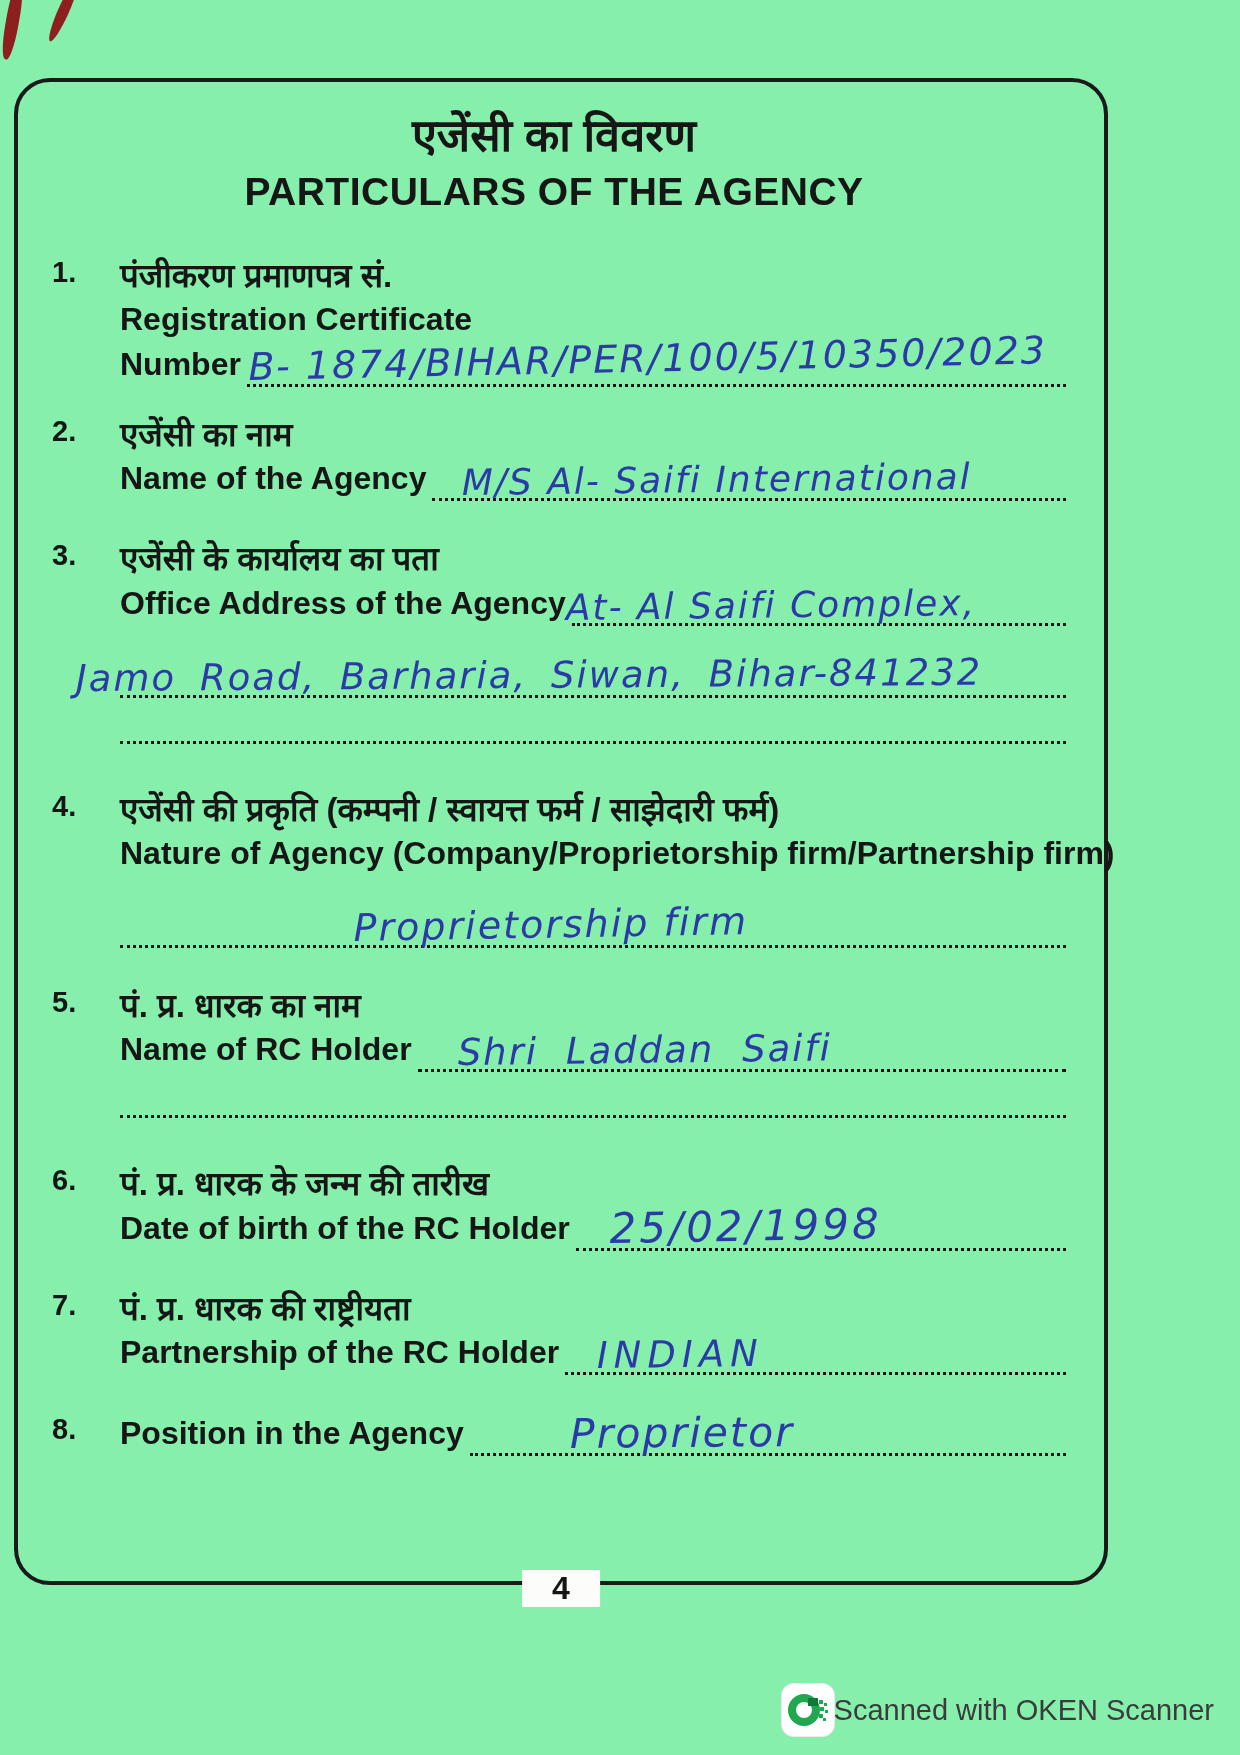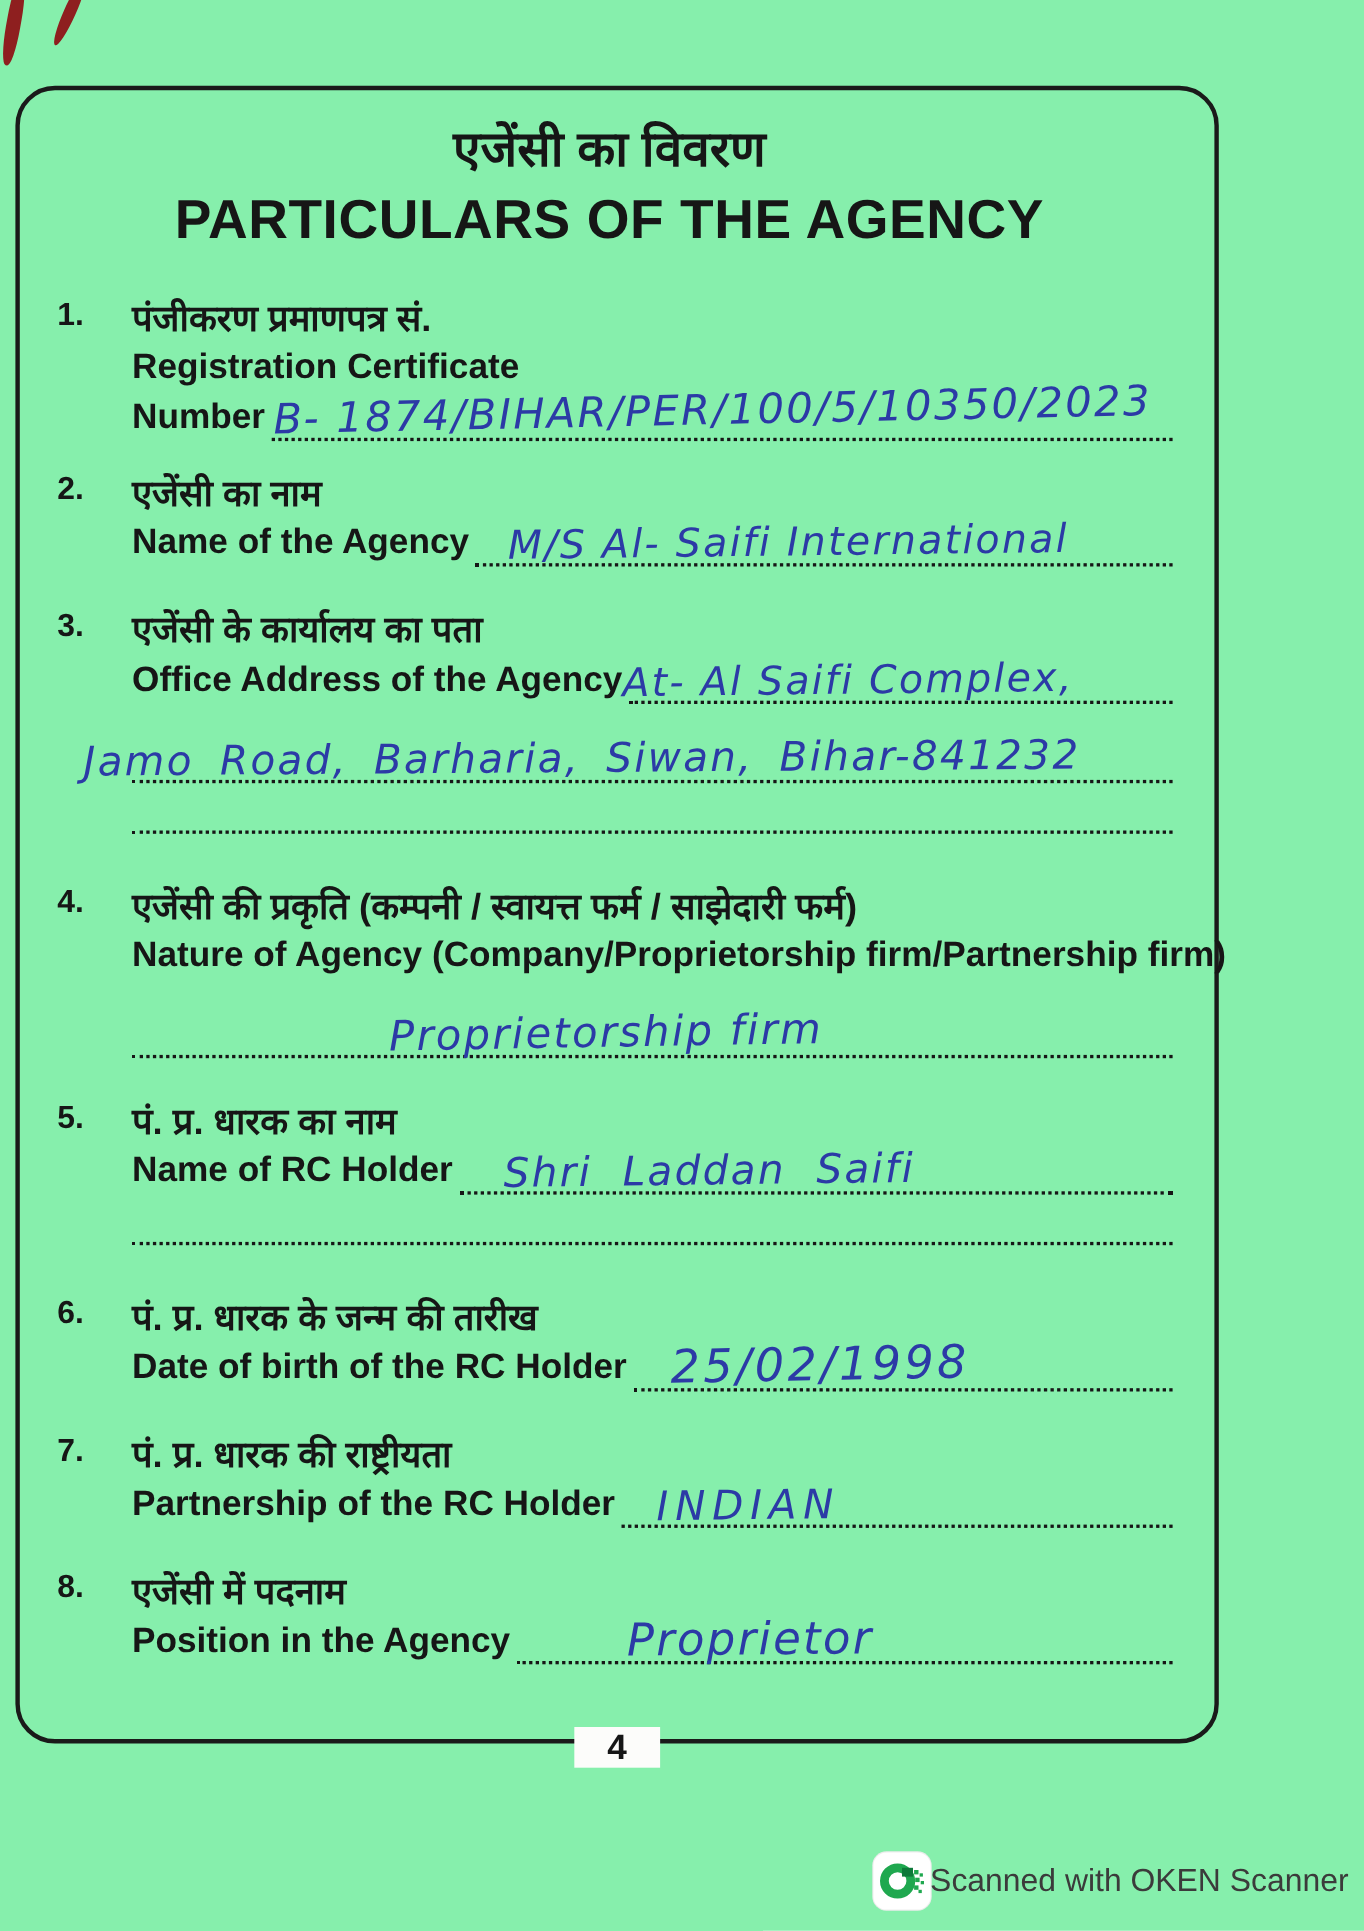--- a/index.html
+++ b/index.html
@@ -31,21 +31,21 @@
     position:absolute; left:50%; bottom:-26px;
     transform:translateX(-50%);
     background:#fcfcfa; padding:0 30px;
     font-size:32px; font-weight:700;
   }
 
   .content { position:absolute; left:24px; top:28px; right:38px; }
 
   .titles { text-align:center; margin-bottom:40px; }
   .title-hi { font-size:45px; font-weight:700; line-height:1.15; }
-  .title-en { font-size:50px; font-weight:800; letter-spacing:.5px; margin-top:8px; }
+  .title-en { font-size:39px; font-weight:800; letter-spacing:.5px; margin-top:8px; }
 
   .item { display:flex; }
   .num { flex:none; width:78px; padding-left:10px; font-size:29px; font-weight:700; padding-top:2px; }
   .ibody { flex:1; min-width:0; }
   .hi { font-size:33px; font-weight:700; line-height:1.32; }
   .en { font-size:32px; font-weight:700; line-height:1.4; white-space:nowrap; }
   .row { display:flex; align-items:flex-end; }
   .dotline {
     flex:1; position:relative;
     border-bottom:3px dotted #161616;
@@ -77,21 +77,21 @@
   .hw8 { left:100px; font-size:41px; transform:rotate(-0.5deg); }
 
   .mb-sm { margin-bottom:26px; }
   .mb-md { margin-bottom:36px; }
   .mb-lg { margin-bottom:44px; }
   .mt-line { margin-top:28px; }
   .mt-gap  { margin-top:36px; }
 
   
   .oken {
-    position:absolute; right:14px; top:1684px;
+    position:absolute; right:26px; top:1684px;
     display:flex; align-items:center; justify-content:flex-end;
   }
   .oken-icon {
     width:52px; height:52px; border-radius:12px;
     background:#ffffff; box-shadow:0 0 0 1px #ececec;
     display:flex; align-items:center; justify-content:center;
   }
   .oken-text { font-size:29px; color:#3b3b3b; }
 </style>
 </head>
@@ -201,21 +201,20 @@
             <span class="dotline">
               <span class="hw hw7">INDIAN</span>
             </span>
           </div>
         </div>
       </div>
 
       <div class="item">
         <div class="num">8.</div>
         <div class="ibody">
-          <div class="hi">एजेंसी में पदनाम</div>
           <div class="row">
             <span class="en">Position in the Agency</span>
             <span class="dotline">
               <span class="hw hw8">Proprietor</span>
             </span>
           </div>
         </div>
       </div>
 
     </div>

